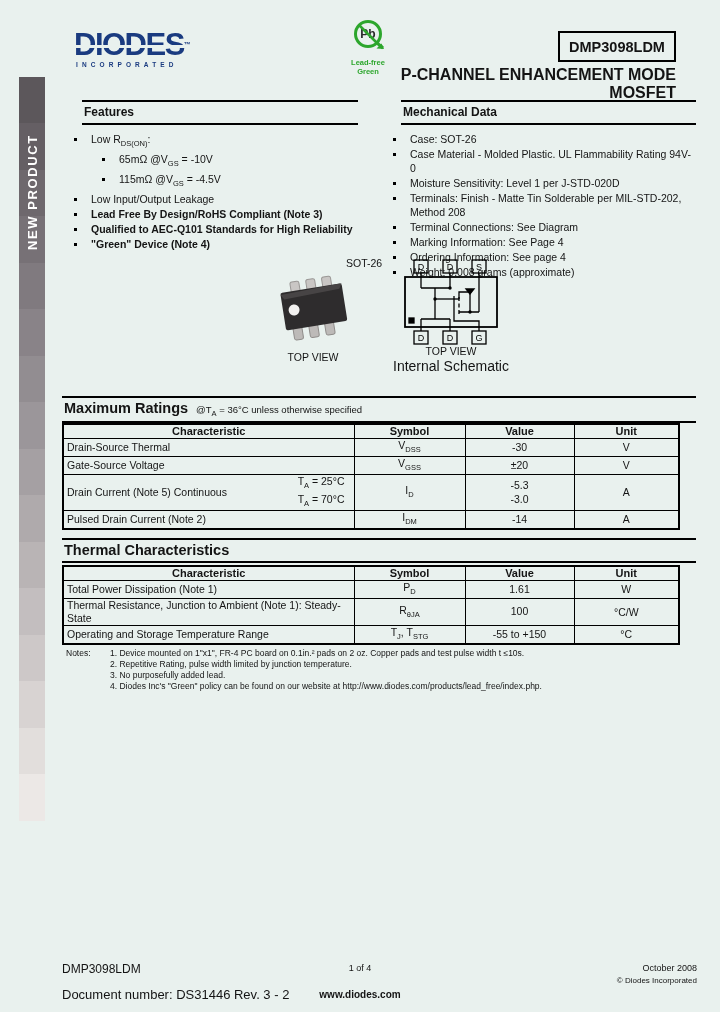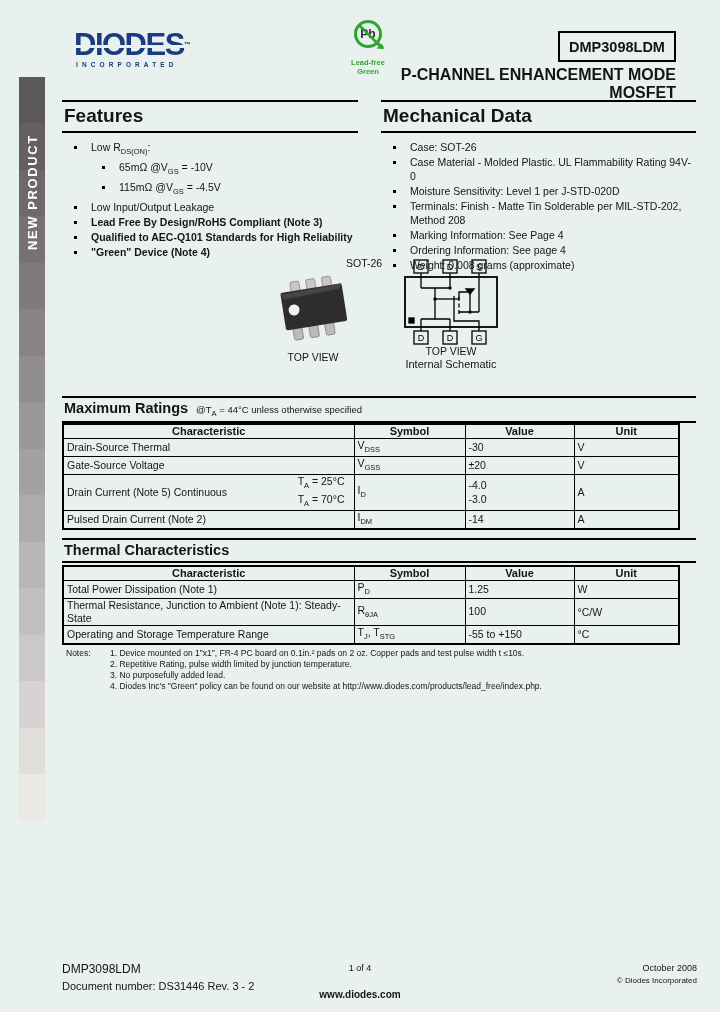--- a/index.html
+++ b/index.html
@@ -30,62 +30,62 @@
   .pb-badge{position:absolute;left:340px;top:17px;width:56px;text-align:center;}
   .pb-caption{font-size:7.5px;color:#2ca62c;font-weight:bold;margin-top:-1px;}
   .part-box{
     position:absolute;left:558px;top:31px;width:114px;height:27px;border:2px solid #000;
     display:flex;align-items:center;justify-content:center;font-weight:bold;font-size:14.5px;
   }
   .subtitle{position:absolute;left:340px;top:66px;width:336px;text-align:right;font-weight:bold;font-size:16px;}
   
   .features-col{position:absolute;left:62px;top:100px;width:296px;}
   .mech-col{position:absolute;left:381px;top:100px;width:315px;}
-  .sec-head{border-top:2px solid #000;border-bottom:2px solid #000;font-weight:bold;font-size:19px;padding:3px 0 4px 2px;}
+  .sec-head{border-top:2px solid #000;border-bottom:2px solid #000;font-weight:bold;font-size:12px;padding:3px 0 4px 2px;margin-left:20px;}
   .blist{list-style:none;margin:7px 0 0 0;padding:0;font-size:10.5px;line-height:14px;}
   .blist li{display:flex;align-items:flex-start;margin-bottom:1px;}
   .blt{flex:0 0 auto;width:3px;height:3px;background:#000;margin:6px 0 0 12px;}
   li.b2 .blt{margin-left:40px;}
   .btx{margin-left:14px;}
   li.bold{font-weight:bold;}
   
   .sot-label{position:absolute;left:346px;top:257px;font-size:10.5px;}
   .pkg3d{position:absolute;left:270px;top:266px;width:86px;height:84px;}
   .pkg3d-label{position:absolute;left:262px;top:351px;width:102px;text-align:center;font-size:10.5px;}
   .schem{position:absolute;left:398px;top:259px;width:106px;height:86px;}
   .schem-label1{position:absolute;left:398px;top:345px;width:106px;text-align:center;font-size:10.5px;}
-  .schem-label2{position:absolute;left:376px;top:358px;width:150px;text-align:center;font-size:11px;}
+  .schem-label2{position:absolute;left:376px;top:358px;width:150px;text-align:center;font-size:14px;}
   
   .sec-band{
     position:absolute;left:62px;width:634px;border-top:2.5px solid #000;border-bottom:2.5px solid #000;
     padding:2px 0 3px 2px;display:flex;align-items:baseline;box-sizing:border-box;
   }
   .max-head{top:396px;}
   .th-head{top:538px;}
   .band-title{font-weight:bold;font-size:14.5px;text-align:right;}
   .band-cond{font-size:9.5px;margin-left:8px;}
   table.spec{position:absolute;left:62px;border-collapse:collapse;table-layout:fixed;border:2px solid #000;}
   .max-table{top:423px;width:616px;}
   .th-table{top:565px;width:616px;}
   .spec th,.spec td{border:1px solid #000;font-size:10.5px;padding:0 3px;height:13px;line-height:13px;overflow:hidden;}
   .spec thead th{font-weight:bold;text-align:center;font-size:11px;margin-top:10px;}
   td.char{text-align:left;}
-  td.sym,td.val,td.unit{}
+  td.sym,td.val,td.unit{text-align:center;}
   .char-flex{display:flex;justify-content:space-between;align-items:center;}
   .conds{text-align:right;padding-right:6px;}
   .conds div,.val div{line-height:13.5px;}
   .sb{font-size:7.5px;vertical-align:sub;letter-spacing:0;}
   
   .notes{position:absolute;left:66px;top:648px;font-size:8.5px;line-height:11px;display:flex;}
   .notes-label{width:44px;}
   .notes-items div{white-space:nowrap;}
   
   .f-left{position:absolute;left:62px;top:962px;}
   .f-part{font-size:12px;}
-  .f-doc{font-size:11px;margin-top:4px;}
+  .f-doc{font-size:13px;margin-top:11px;}
   .f-center{position:absolute;left:260px;top:963px;width:200px;text-align:center;}
   .f-page{font-size:9px;}
   .f-site{font-size:10px;font-weight:bold;margin-top:16px;}
   .f-right{position:absolute;right:23px;top:963px;text-align:right;}
   .f-date{font-size:9px;}
   .f-copy{font-size:8px;margin-top:3px;}
   svg text{font-family:"Liberation Sans", sans-serif;}
 </style>
 </head>
 <body>
@@ -160,20 +160,24 @@
         <span class="blt"></span>
         <span class="btx"><span>Case Material - Molded Plastic. UL Flammability Rating 94V-0</span></span>
       </li>
       <li class="b1">
         <span class="blt"></span>
         <span class="btx"><span>Moisture Sensitivity:  Level 1 per J-STD-020D</span></span>
       </li>
       <li class="b1">
         <span class="blt"></span>
         <span class="btx"><span>Terminals: Finish - Matte Tin Solderable per MIL-STD-202, Method 208</span></span>
+      </li>
+      <li class="b1">
+        <span class="blt"></span>
+        <span class="btx"><span>Terminal Connections: See Diagram</span></span>
       </li>
       <li class="b1">
         <span class="blt"></span>
         <span class="btx"><span>Marking Information: See Page 4</span></span>
       </li>
       <li class="b1">
         <span class="blt"></span>
         <span class="btx"><span>Ordering Information: See page 4</span></span>
       </li>
       <li class="b1">
@@ -233,21 +237,21 @@
     <text x="23" y="82" font-size="9" text-anchor="middle">D</text>
     <text x="52" y="82" font-size="9" text-anchor="middle">D</text>
     <text x="81" y="82" font-size="9" text-anchor="middle">G</text>
   </svg>
 </div>
 <div class="schem-label1">TOP VIEW</div>
 <div class="schem-label2">Internal Schematic</div>
 
 <div class="sec-band max-head">
   <span class="band-title">Maximum Ratings</span>
-  <span class="band-cond"><span>@T</span><span class="sb">A</span><span> = 44°C unless otherwise specified</span></span>
+  <span class="band-cond"><span>@T</span><span class="sb">A</span><span> = 36°C unless otherwise specified</span></span>
 </div>
 
 <table class="spec max-table">
   <colgroup>
       <col style="width:291px">
       <col style="width:111px">
       <col style="width:109px">
       <col style="width:105px">
     </colgroup>
   <thead>
@@ -280,21 +284,21 @@
           <div class="char-flex">
             <span><span>Drain Current (Note 5) Continuous</span></span>
             <span class="conds">
               <div><span>T</span><span class="sb">A</span><span> = 25°C</span></div>
               <div><span>T</span><span class="sb">A</span><span> = 70°C</span></div>
             </span>
           </div>
         </td>
         <td class="sym"><span>I</span><span class="sb">D</span></td>
         <td class="val">
-          <div>-4.0</div>
+          <div>-5.3</div>
           <div>-3.0</div>
         </td>
         <td class="unit">A</td>
       </tr>
       <tr>
         <td class="char"><span>Pulsed Drain Current (Note 2)</span></td>
         <td class="sym"><span>I</span><span class="sb">DM</span></td>
         <td class="val">
           <div>-14</div>
         </td>
@@ -320,21 +324,21 @@
       <th>Symbol</th>
       <th>Value</th>
       <th>Unit</th>
     </tr>
   </thead>
   <tbody>
       <tr>
         <td class="char"><span>Total Power Dissipation (Note 1)</span></td>
         <td class="sym"><span>P</span><span class="sb">D</span></td>
         <td class="val">
-          <div>1.25</div>
+          <div>1.61</div>
         </td>
         <td class="unit">W</td>
       </tr>
       <tr>
         <td class="char"><span>Thermal Resistance, Junction to Ambient (Note 1): Steady-State</span></td>
         <td class="sym"><span>R</span><span class="sb">θJA</span></td>
         <td class="val">
           <div>100</div>
         </td>
         <td class="unit">°C/W</td>

